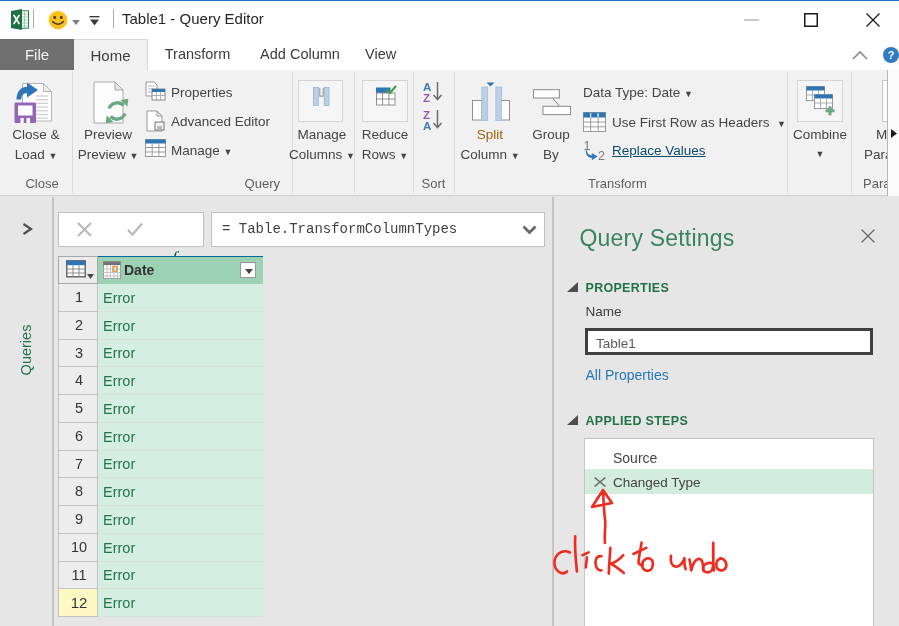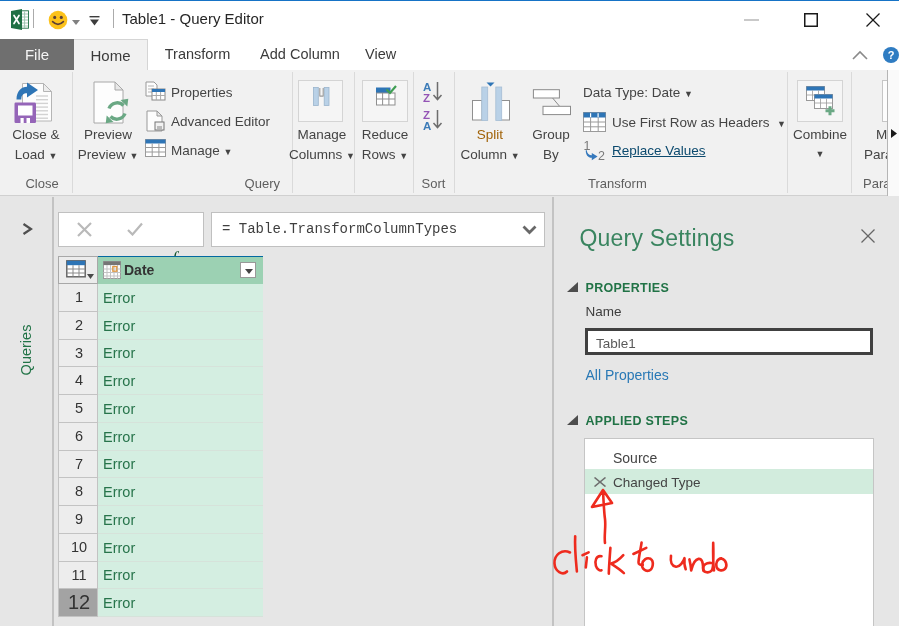--- a/index.html
+++ b/index.html
@@ -356,21 +356,21 @@
           <span style="position:absolute;left:5px;top:5.9px;">Error</span>
         </div>
       <div class="abs" style="left:0;top:249.75px;width:40px;height:27.75px;background:#ededed;border:1px solid #c3c3c3;border-top:none;text-align:center;text-indent:2px;font-size:14.5px;color:#333;line-height:27.75px;">10</div>
       <div class="abs" style="left:40px;top:249.75px;width:165px;height:27.75px;background:#d4eee1;border-bottom:1px solid #d6e2da;font-size:14.5px;color:#27744b;">
           <span style="position:absolute;left:5px;top:5.9px;">Error</span>
         </div>
       <div class="abs" style="left:0;top:277.5px;width:40px;height:27.75px;background:#ededed;border:1px solid #c3c3c3;border-top:none;text-align:center;text-indent:2px;font-size:14.5px;color:#333;line-height:27.75px;">11</div>
       <div class="abs" style="left:40px;top:277.5px;width:165px;height:27.75px;background:#d4eee1;border-bottom:1px solid #d6e2da;font-size:14.5px;color:#27744b;">
           <span style="position:absolute;left:5px;top:5.9px;">Error</span>
         </div>
-      <div class="abs" style="left:0;top:305.25px;width:40px;height:27.75px;background:#a3a3a3;border:1px solid #c3c3c3;border-top:none;text-align:center;text-indent:2px;font-size:20px;color:#333;line-height:27.75px;">12</div>
+      <div class="abs" style="left:0;top:305.25px;width:40px;height:27.75px;background:#fef9c3;border:1px solid #c3c3c3;border-top:none;text-align:center;text-indent:2px;font-size:15px;color:#333;line-height:27.75px;">12</div>
       <div class="abs" style="left:40px;top:305.25px;width:165px;height:27.75px;background:#d4eee1;border-bottom:1px solid #d6e2da;font-size:14.5px;color:#27744b;">
           <span style="position:absolute;left:5px;top:5.9px;">Error</span>
         </div>
     </div>
   </div>
 
   <div class="abs" style="left:552px;top:0;width:1.5px;height:429px;background:#c3c3c3;"></div>
   <div class="abs" style="left:553.5px;top:0;width:345.5px;height:429px;background:#e6e6e6;" id="rightpanel">
     <div class="abs" style="left:26px;top:28px;font-size:23px;color:#3a8560;letter-spacing:0.2px;">Query Settings</div>
     <svg class="abs" style="left:307px;top:32px;" width="14" height="14" viewBox="0 0 14 14">

